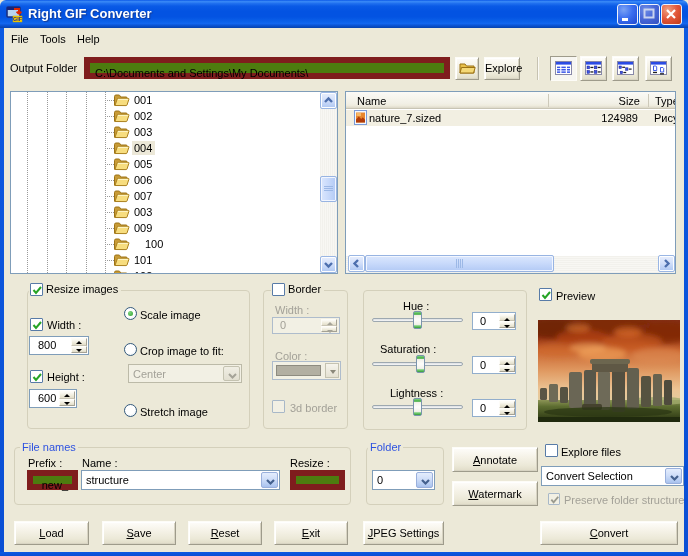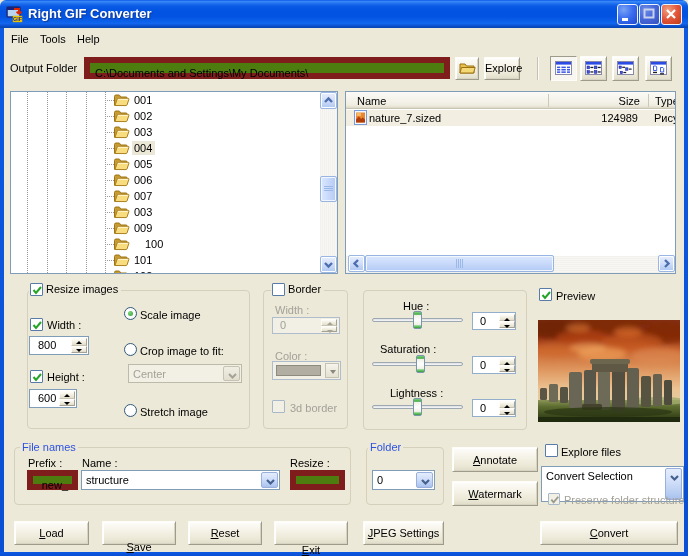--- a/index.html
+++ b/index.html
@@ -494,32 +494,32 @@
     <span class="cobtn">
       <svg width="13" height="10" viewBox="0 0 13 10">
         <path d="M3 3 L6.5 6.5 L10 3" stroke="#44618e" stroke-width="2.2" fill="none"></path>
       </svg>
     </span>
   </div>
 <div class="btn" style="left:452px;top:447px;width:86px;height:25px;padding-top:6px"><u>A</u>nnotate</div>
 <div class="btn" style="left:452px;top:481px;width:86px;height:25px;padding-top:6px"><u>W</u>atermark</div>
 <div class="cb" style="left:545px;top:444px"></div>
 <div class="abs" style="left:561px;top:446px">Explore files</div>
-<div class="combo" style="left:541px;top:466px;width:143px;height:36px">
+<div class="combo" style="left:541px;top:466px;width:143px;height:20px">
     <span class="ctext">Convert Selection</span>
     <span class="cobtn">
       <svg width="13" height="10" viewBox="0 0 13 10">
         <path d="M3 3 L6.5 6.5 L10 3" stroke="#44618e" stroke-width="2.2" fill="none"></path>
       </svg>
     </span>
   </div>
 <div class="cb cbd" style="left:548px;top:493px;width:12px;height:12px">
     <svg width="12" height="12" viewBox="0 0 13 13">
       <path d="M2.5 6 L5 9 L10 3" stroke="#9a9a8e" stroke-width="2" fill="none"></path>
     </svg>
   </div>
 <div class="abs gray" style="left:564px;top:494px">Preserve folder structure</div>
 <div class="btn" style="left:14px;top:521px;width:75px;height:24px;padding-top:5px"><u>L</u>oad</div>
-<div class="btn" style="left:102px;top:521px;width:74px;height:24px;padding-top:19px"><u>S</u>ave</div>
+<div class="btn" style="left:102px;top:521px;width:74px;height:24px;padding-top:5px"><u>S</u>ave</div>
 <div class="btn" style="left:188px;top:521px;width:74px;height:24px;padding-top:5px"><u>R</u>eset</div>
-<div class="btn" style="left:274px;top:521px;width:74px;height:24px;padding-top:22px"><u>E</u>xit</div>
+<div class="btn" style="left:274px;top:521px;width:74px;height:24px;padding-top:5px"><u>E</u>xit</div>
 <div class="btn" style="left:363px;top:521px;width:81px;height:24px;padding-top:5px"><u>J</u>PEG Settings</div>
 <div class="btn" style="left:540px;top:521px;width:138px;height:24px;padding-top:5px"><u>C</u>onvert</div>
 
 </body></html>

